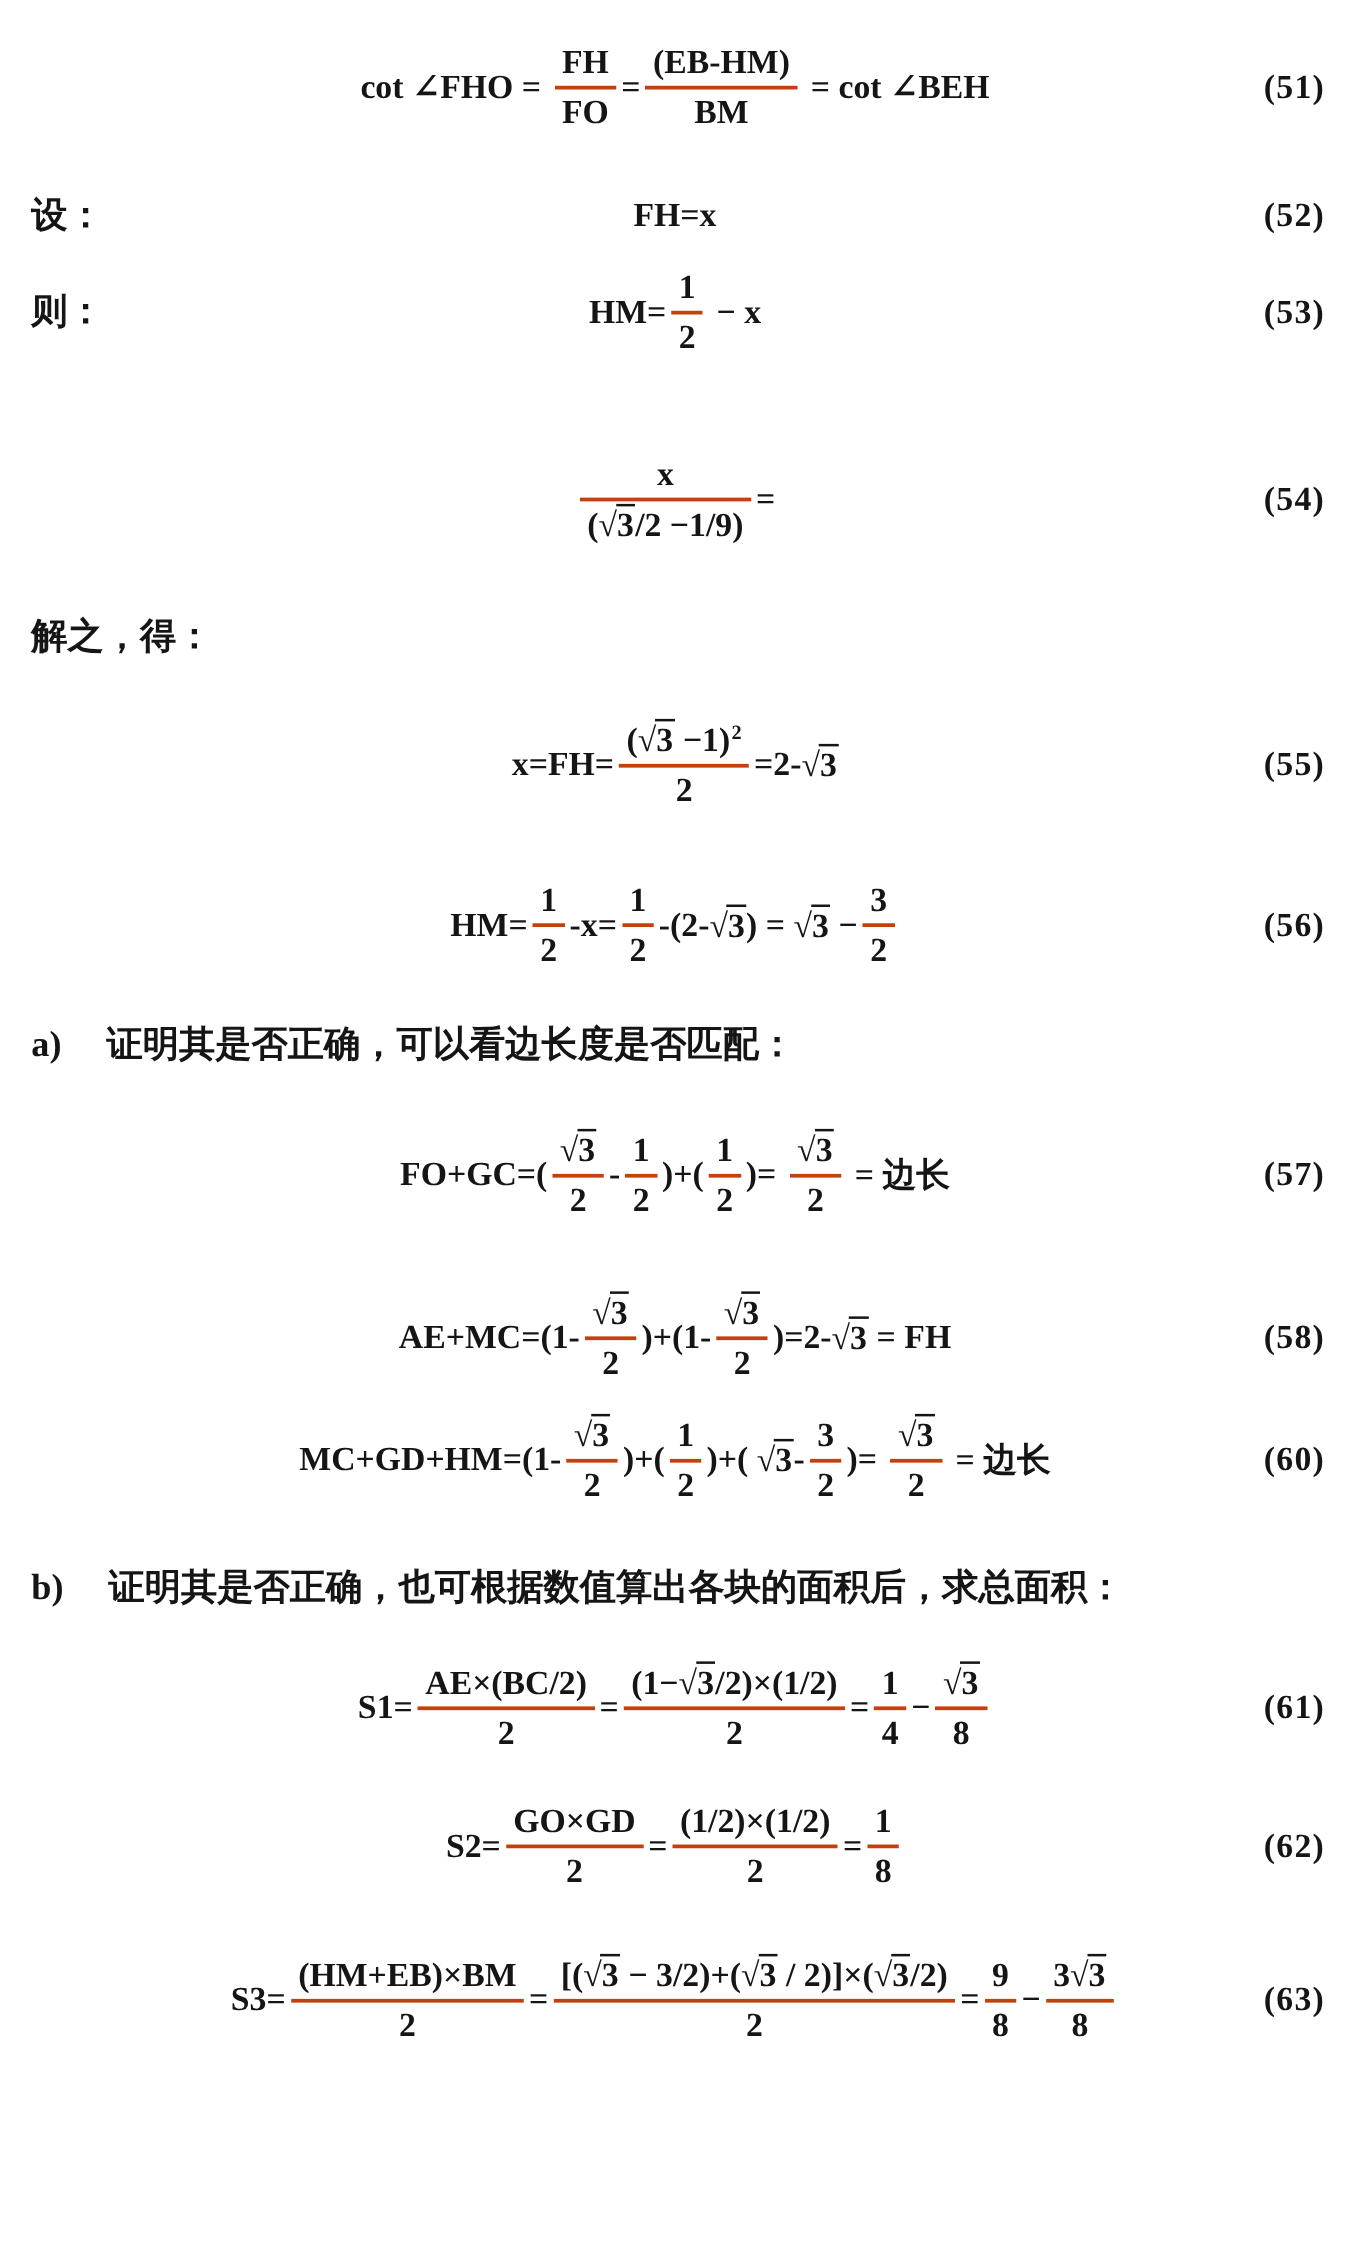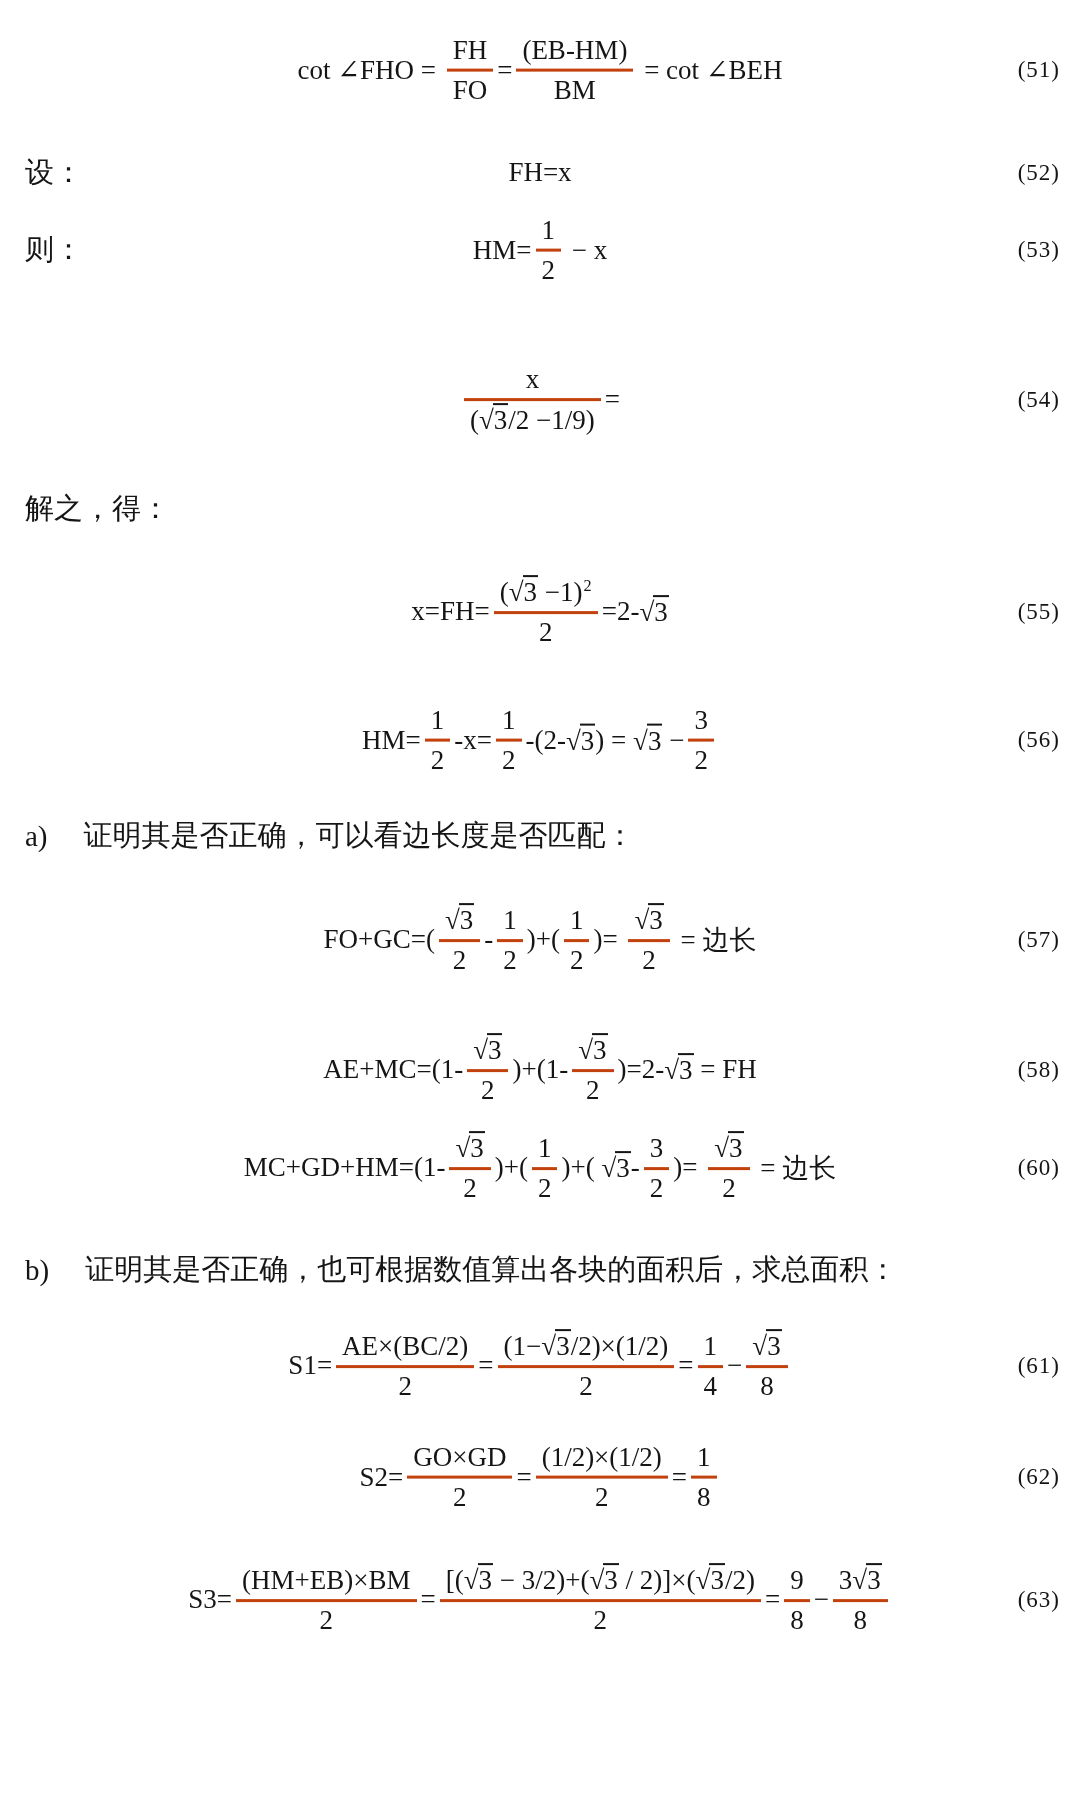--- a/index.html
+++ b/index.html
@@ -7,27 +7,27 @@
     width:1080px;height:1797px;
     background:#ffffff;color:#151515;
     font-family:"Liberation Serif","DejaVu Serif",serif;
     overflow:hidden;
   }
   #rows{position:relative;width:1080px;height:1797px;}
   .row{
     position:absolute;left:0;right:0;
     display:flex;align-items:center;justify-content:center;
     transform:translateY(-50%);
-    font-size:27px;white-space:nowrap;
+    font-size:27px;white-space:nowrap;font-weight:bold;
   }
   .row.text,.row.list{justify-content:flex-start;padding-left:25px;font-size:29px;}
   .formula{display:flex;align-items:center;}
   .tx{white-space:pre;}
   .label{position:absolute;left:25px;font-size:29px;}
-  .eqnum{position:absolute;right:20px;font-size:23px;letter-spacing:1px;}
+  .eqnum{position:absolute;right:20px;font-size:27px;letter-spacing:1px;}
   .marker{margin-right:36px;}
   .frac{
     display:inline-flex;flex-direction:column;align-items:stretch;
     text-align:center;margin:0 4px;line-height:1.2;
   }
   .frac .num{border-bottom:3px solid #c2410c;padding:0 6px 3px;}
   .frac .den{padding:2px 6px 0;}
   .sq{white-space:nowrap;}
   .sq .rt{
     border-top:2px solid #151515;display:inline-block;

